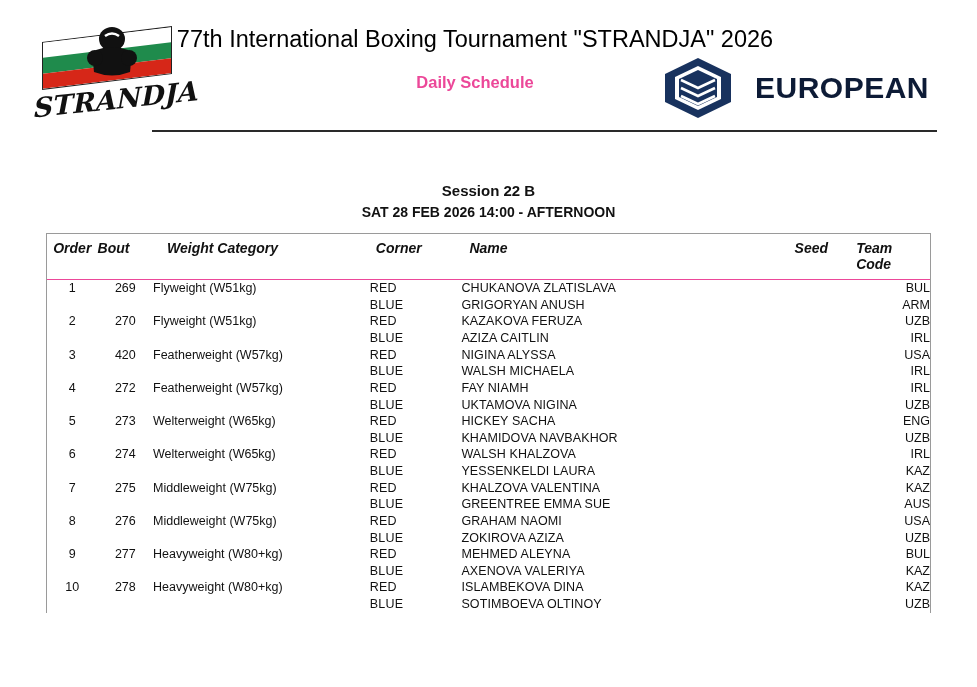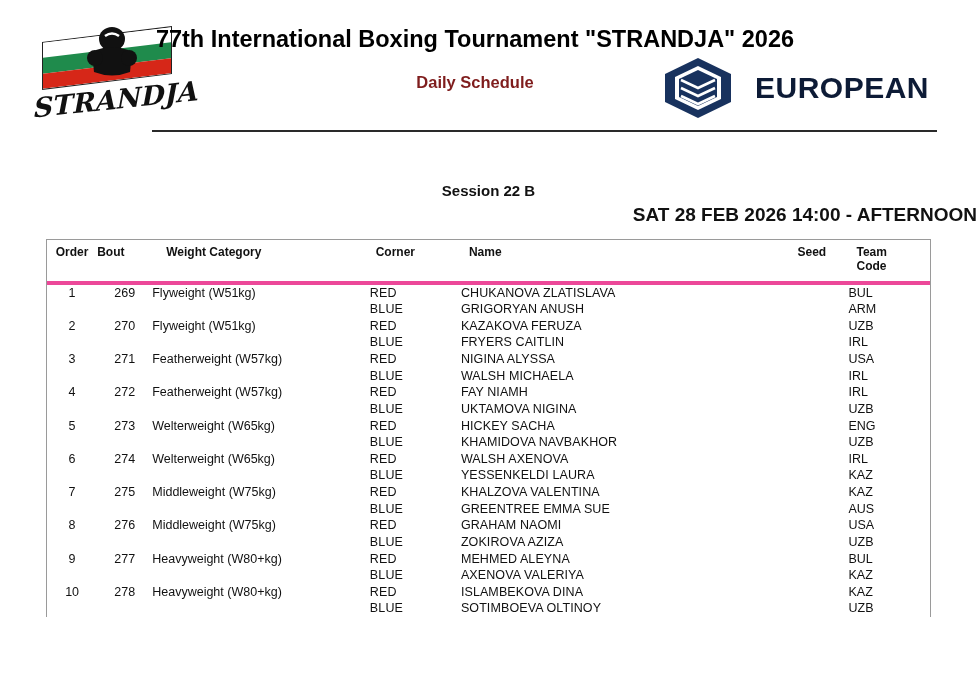--- a/index.html
+++ b/index.html
@@ -72,29 +72,29 @@
 
   .title-block {
     position: absolute;
     left: 155px;
     top: 26px;
     width: 640px;
     text-align: center;
   }
   .main-title {
     font-size: 23.5px;
-    font-weight: bold;
+    font-weight: normal;
     color: #000;
     white-space: nowrap;
   }
   .sub-title {
     margin-top: 20px;
     font-size: 16.5px;
     font-weight: bold;
-    color: #7f1d1d;
+    color: #ec4899;
   }
 
   .logo-europe {
     position: absolute;
     right: 48px;
     top: 56px;
     display: flex;
     align-items: center;
     gap: 20px;
   }
@@ -121,45 +121,45 @@
   .session {
     margin-top: 42px;
     text-align: center;
   }
   .session-name {
     font-size: 15px;
     font-weight: bold;
   }
   .session-when {
     margin-top: 5px;
-    font-size: 19px;
+    font-size: 14px;
     font-weight: bold;
-    text-align: right;
   }
 
   
   .table-wrap {
     margin: 13px 46px 0 46px;
     border: 1px solid #9a9a9a;
     border-bottom: none;
   }
   table.sched {
     width: 100%;
     border-collapse: collapse;
     font-size: 12.5px;
   }
   table.sched thead th {
-    font-size: 12px;
+    font-size: 14px;
     font-weight: bold;
     text-align: left;
     padding: 6px 0 7px 0;
-    border-bottom: 4px solid #ec4899;
+    border-bottom: 1px solid #ec4899;
     vertical-align: top;
     white-space: pre-line;
     line-height: 1.15;
+    font-style: italic;
   }
   .c-order  { width: 52px;  text-align: center !important; padding-left: 0 !important; }
   .c-bout   { width: 58px;  text-align: right; }
   .c-weight { width: 218px; padding-left: 14px !important; }
   .c-corner { width: 90px;  padding-left: 6px !important; }
   .c-name   { width: 330px; padding-left: 8px !important; }
   .c-seed   { width: 78px;  text-align: center !important; }
   .c-team   { width: 78px;  padding-left: 8px !important; }
 
   table.sched tbody td {
@@ -171,21 +171,21 @@
   .cell-center { text-align: center; }
   .line { line-height: 1.33; }
   .muted-pad { padding-left: 14px; }
   .corner-pad { padding-left: 6px; }
   .name-pad { padding-left: 8px; }
   .team-pad { padding-left: 8px; }
   .order-num { font-size: 12.5px; }
   .weight-txt { font-size: 12.5px; }
   .corner-txt { font-size: 12.5px; letter-spacing: 0.2px; }
   .name-txt { font-size: 12.5px; letter-spacing: 0.1px; }
-  .team-txt { font-size: 12.5px; }
+  .team-txt { font-size: 12.5px; text-align: right; }
 </style>
 </head>
 <body>
 
 <div class="header">
 
   <div class="logo-strandja">
     <div class="lg-wrap">
       <div class="flag">
         <div class="band white"></div>
@@ -281,37 +281,37 @@
           </td>
           <td class="muted-pad weight-txt">
             <div class="line">Flyweight (W51kg)</div>
           </td>
           <td class="corner-pad corner-txt">
             <div class="line">RED</div>
             <div class="line">BLUE</div>
           </td>
           <td class="name-pad name-txt">
             <div class="line">KAZAKOVA FERUZA</div>
-            <div class="line">FRYERS CAITLIN</div>
+            <div class="line">AZIZA CAITLIN</div>
           </td>
           <td class="cell-center">
             <div class="line">&nbsp;</div>
             <div class="line">&nbsp;</div>
           </td>
           <td class="team-pad team-txt">
             <div class="line">UZB</div>
             <div class="line">IRL</div>
           </td>
         </tr>
         <tr class="bout-row">
           <td class="cell-center order-num">
             <div class="line">3</div>
           </td>
           <td class="cell-center">
-            <div class="line">271</div>
+            <div class="line">420</div>
           </td>
           <td class="muted-pad weight-txt">
             <div class="line">Featherweight (W57kg)</div>
           </td>
           <td class="corner-pad corner-txt">
             <div class="line">RED</div>
             <div class="line">BLUE</div>
           </td>
           <td class="name-pad name-txt">
             <div class="line">NIGINA ALYSSA</div>
@@ -388,21 +388,21 @@
             <div class="line">274</div>
           </td>
           <td class="muted-pad weight-txt">
             <div class="line">Welterweight (W65kg)</div>
           </td>
           <td class="corner-pad corner-txt">
             <div class="line">RED</div>
             <div class="line">BLUE</div>
           </td>
           <td class="name-pad name-txt">
-            <div class="line">WALSH AXENOVA</div>
+            <div class="line">WALSH KHALZOVA</div>
             <div class="line">YESSENKELDI LAURA</div>
           </td>
           <td class="cell-center">
             <div class="line">&nbsp;</div>
             <div class="line">&nbsp;</div>
           </td>
           <td class="team-pad team-txt">
             <div class="line">IRL</div>
             <div class="line">KAZ</div>
           </td>

